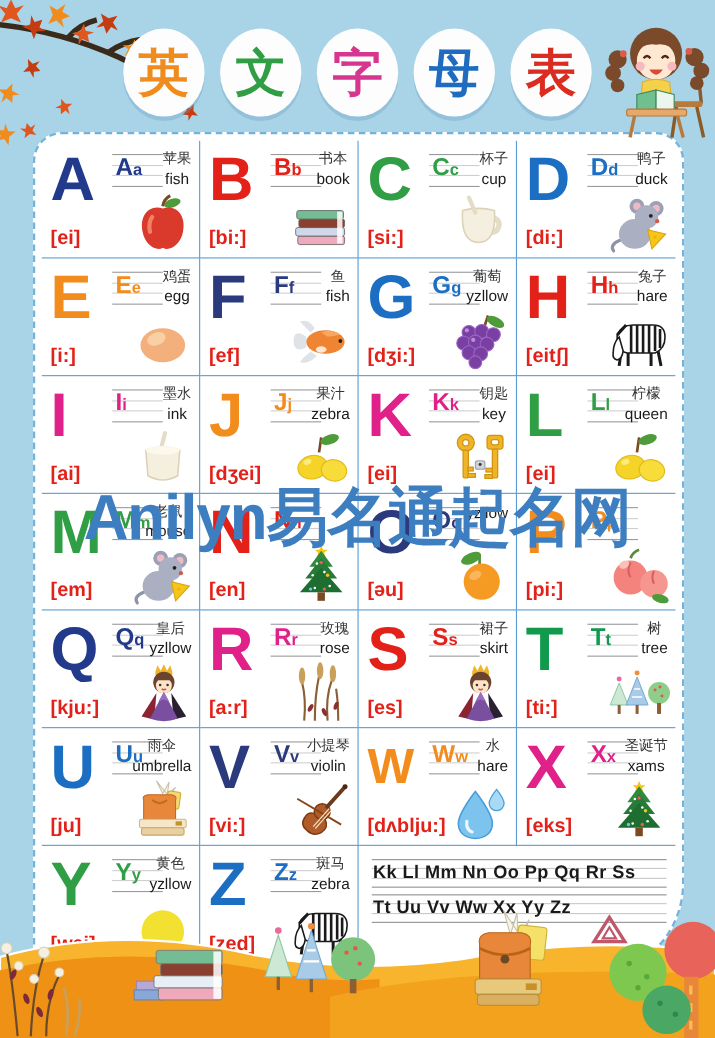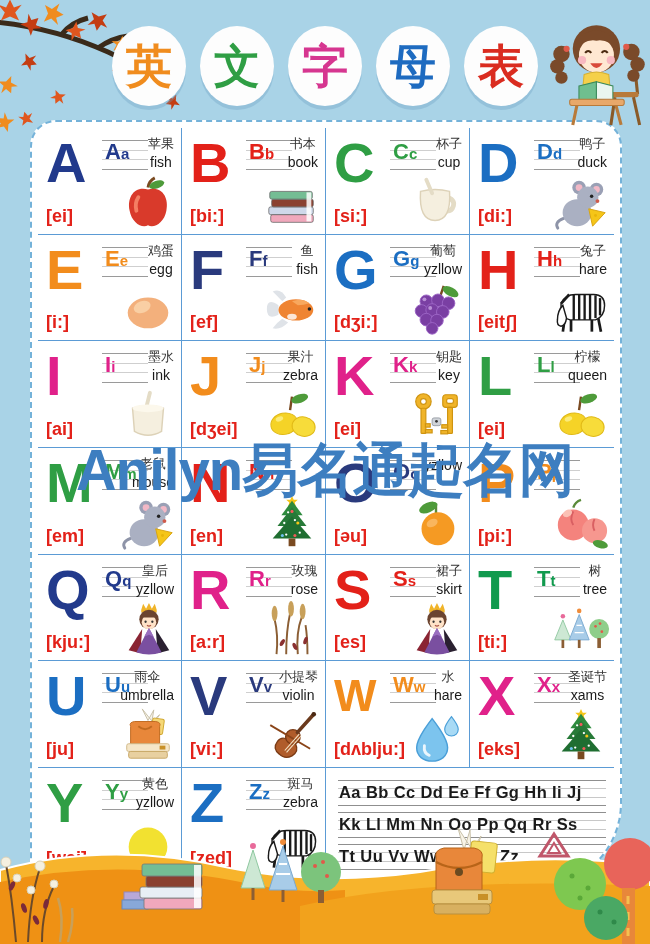--- a/index.html
+++ b/index.html
@@ -757,23 +757,20 @@
                 <path d="M36 12 L36 40"></path>
                 <path d="M42 12 L42 40"></path>
                 <path d="M48 13 L48 38"></path>
                 <path d="M53 16 L53 35"></path>
               </g>
               <path d="M10 22 L19 12" stroke="#1a1a1a" stroke-width="3"></path>
             </svg>
           </div>
         </div>
         <div class="cell recap last-col last-row" style="grid-column: 3 / 5;">
-          <div class="recap-line">
-            <span>Aa Bb Cc Dd Ee Ff Gg Hh Ii Jj</span>
-          </div>
           <div class="recap-line">
             <span>Kk Ll Mm Nn Oo Pp Qq Rr Ss</span>
           </div>
           <div class="recap-line">
             <span>Tt Uu Vv Ww Xx Yy Zz</span>
           </div>
         </div>
       </div>
   </div>
 

